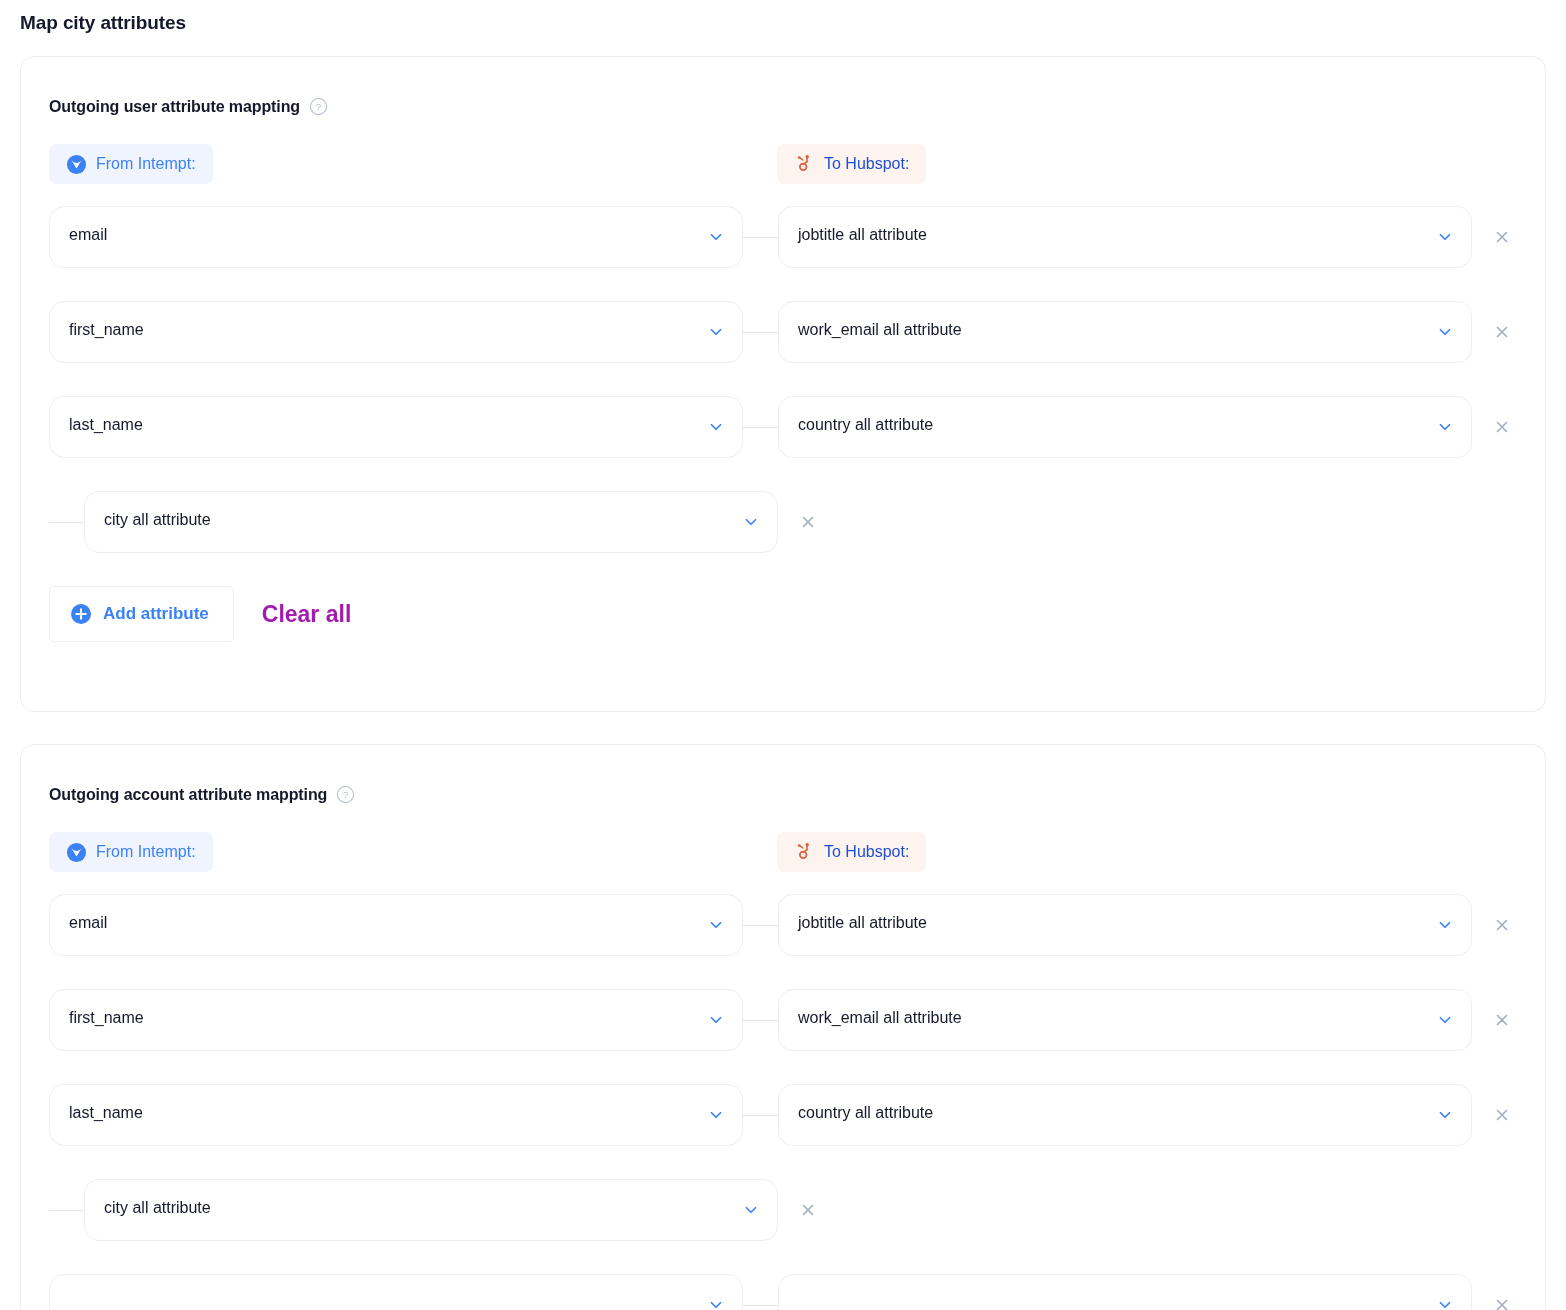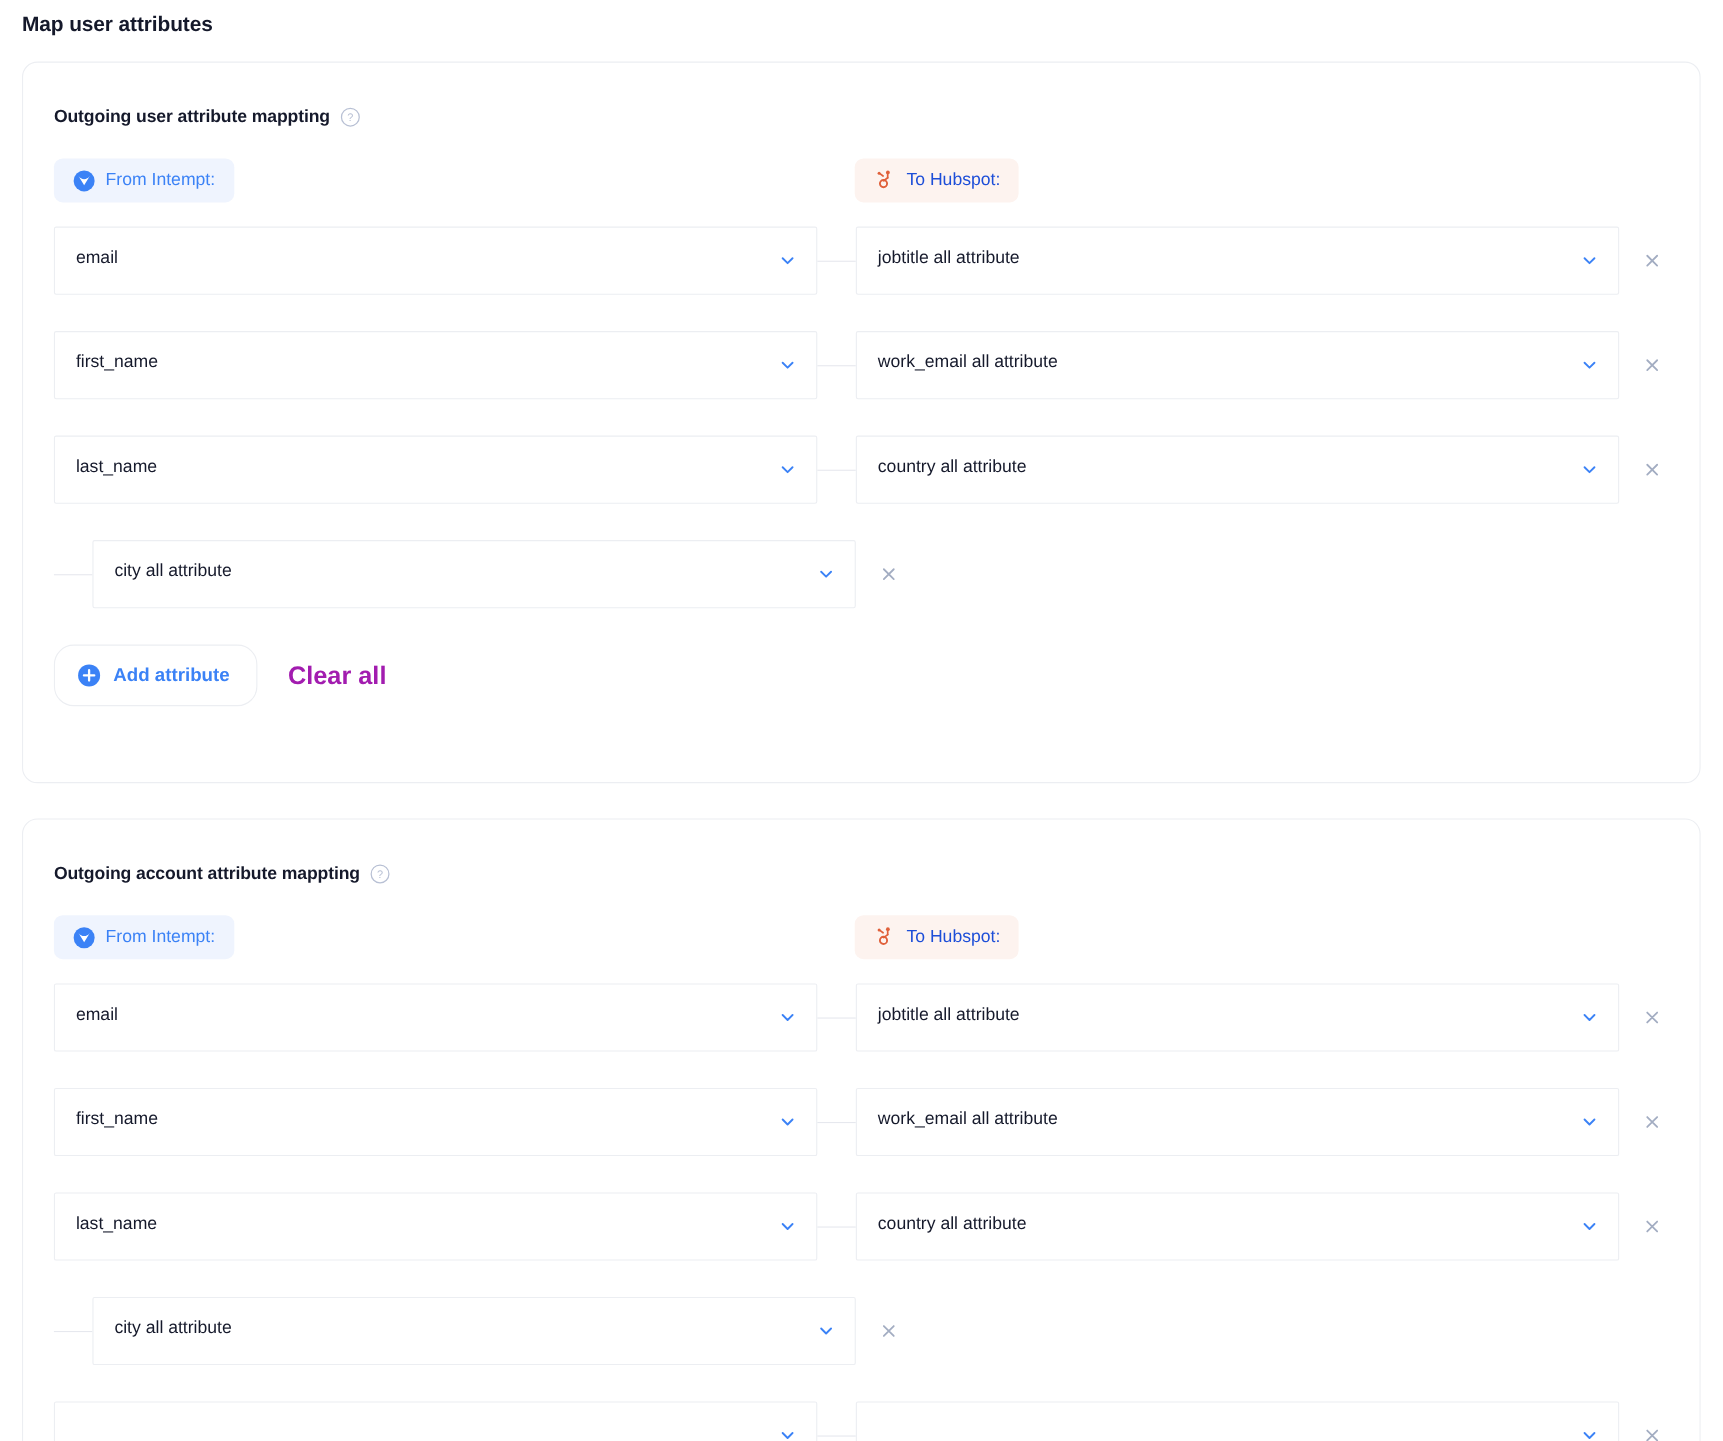--- a/index.html
+++ b/index.html
@@ -108,21 +108,21 @@
     display: flex;
     align-items: center;
     height: 62px;
     margin-bottom: 33px;
   }
   .select {
     position: relative;
     height: 62px;
     background: #ffffff;
     border: 1px solid #eceef2;
-    border-radius: 2px;
+    border-radius: 15px;
     display: flex;
     align-items: center;
     padding: 0 44px 4px 19px;
     font-size: 16px;
     color: #15192b;
     cursor: pointer;
     overflow: hidden;
     white-space: nowrap;
   }
   .select-left  { width: 694px; }
@@ -164,21 +164,21 @@
     margin-top: 2px;
   }
   .add-btn {
     display: inline-flex;
     align-items: center;
     gap: 11px;
     height: 56px;
     padding: 0 24px 0 20px;
     background: #ffffff;
     border: 1px solid #eceef2;
-    border-radius: 18px;
+    border-radius: 5px;
     font-size: 17px;
     font-weight: 700;
     color: #3b82f6;
     cursor: pointer;
     white-space: nowrap;
   }
   .plus-icon {
     width: 22px;
     height: 22px;
     flex: 0 0 auto;
@@ -193,21 +193,21 @@
     cursor: pointer;
     padding: 10px 14px;
     white-space: nowrap;
   }
 </style>
 </head>
 <body>
 
 <div class="page">
 
-  <div class="page-title">Map user attributes</div>
+  <div class="page-title">Map city attributes</div>
 
   <section class="card card-user">
 
     <div class="card-header">
       <span class="card-title">Outgoing user attribute mappting</span>
       <span class="help-icon">
         <svg width="19" height="19" viewBox="0 0 20 20">
           <circle cx="10" cy="10" r="8.5" fill="none" stroke="#b8c0d4" stroke-width="1.2"></circle>
           <text x="10" y="14" font-size="10.5" fill="#b8c0d4" text-anchor="middle" font-family="Liberation Sans, sans-serif">?</text>
         </svg>

